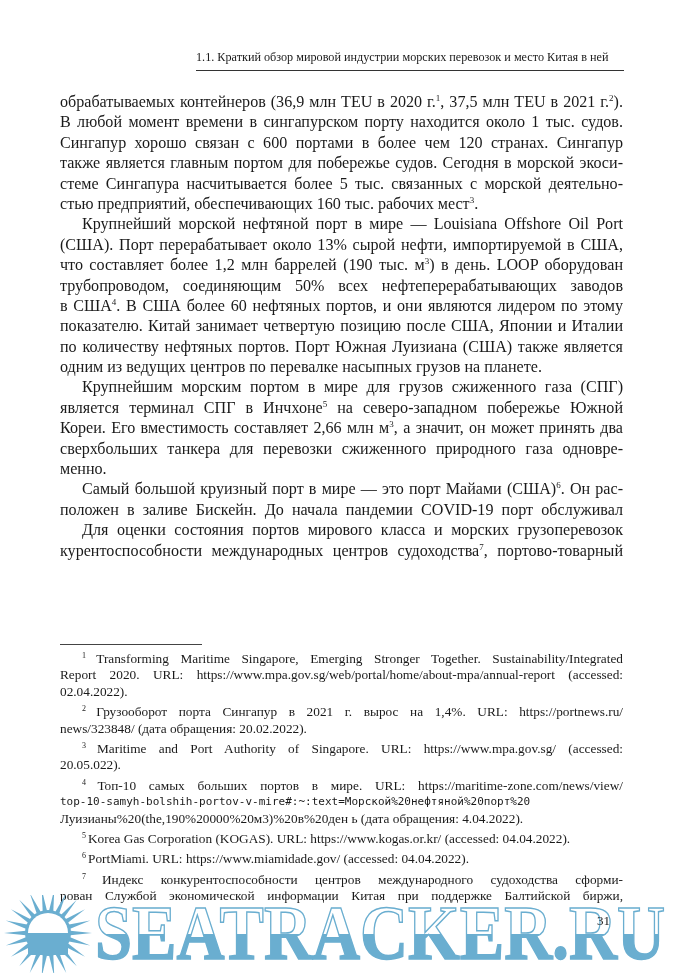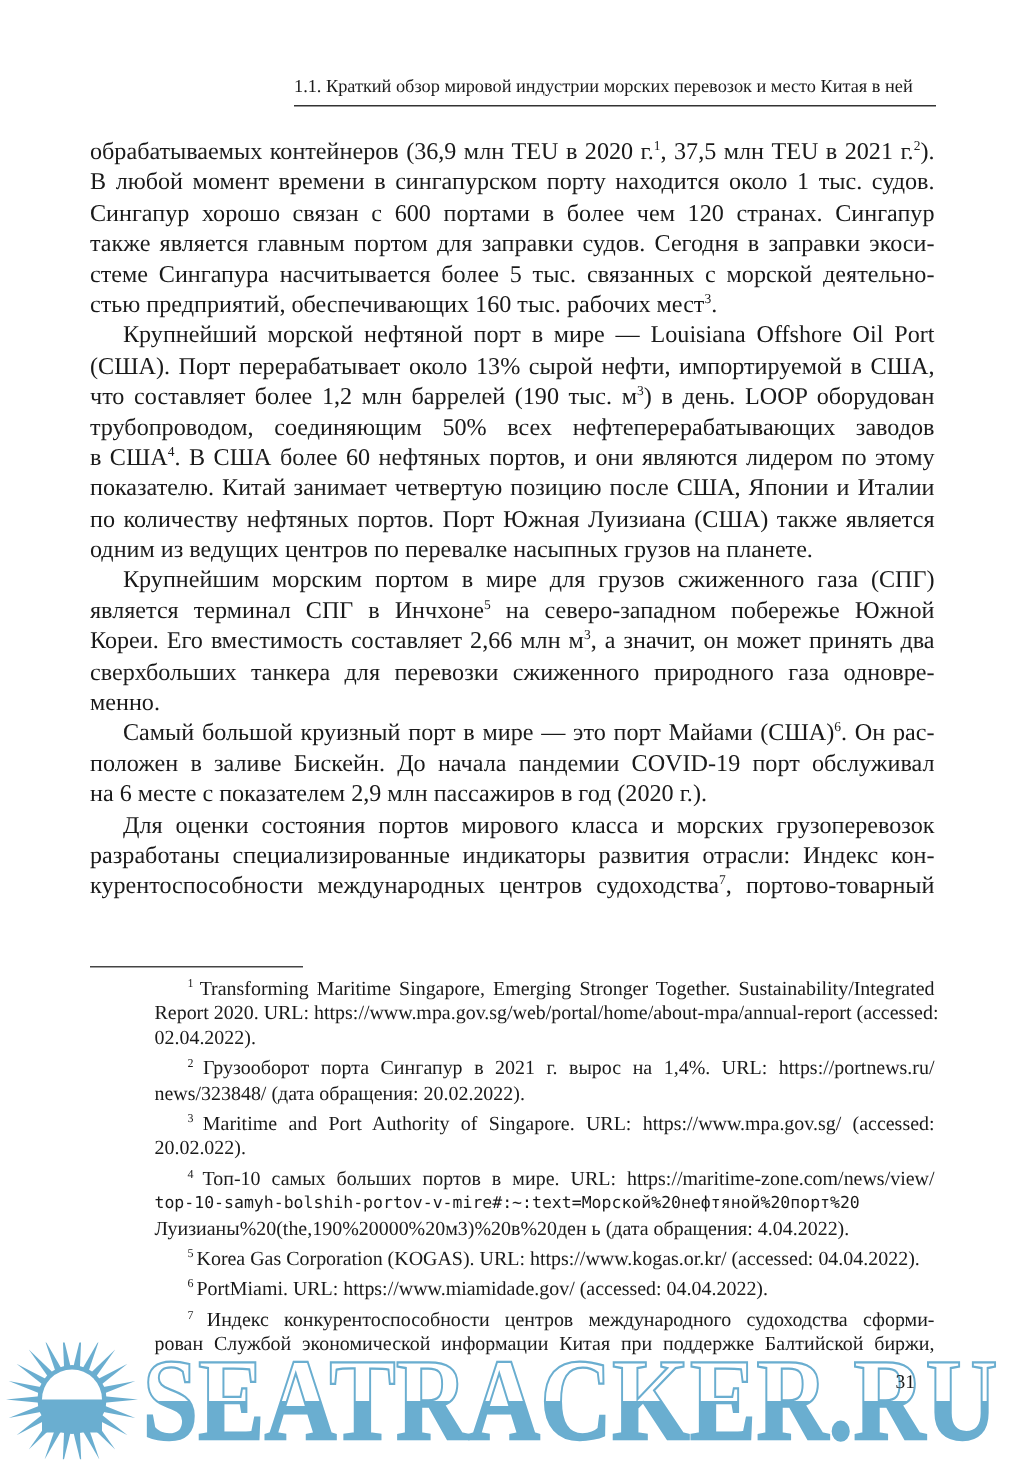--- a/index.html
+++ b/index.html
@@ -12,73 +12,71 @@
   .body-text { position: absolute; left: 60px; top: 92px; width: 563px; }
   .line { font-size: 16.1px; line-height: 20.4px; height: 20.4px; white-space: nowrap;
           text-align: justify; text-align-last: justify; }
   .line.last { text-align-last: left; }
   .line.indent { padding-left: 22px; }
   sup { font-size: 9px; vertical-align: 6px; line-height: 0; }
 
   .fn-rule { position: absolute; left: 60px; top: 644px; width: 142px; height: 1px; background: #444; }
   .footnotes { position: absolute; left: 60px; top: 651px; width: 563px; }
   .fline { font-size: 13.3px; line-height: 16.4px; height: 16.4px; white-space: nowrap;
-           text-align: justify; text-align-last: justify; margin-left: 43px; }
+           text-align: justify; text-align-last: justify; }
   .fline.last { text-align-last: left; }
   .fline.indent { padding-left: 22px; }
   .fline.gap { margin-top: 4px; }
   .fline sup { font-size: 8px; vertical-align: 5px; }
   .mono { font-family: "DejaVu Sans Mono", monospace; font-size: 11px; }
 
   .watermark { position: absolute; left: 0; top: 895px; width: 683px; height: 78px; }
   .page-number { position: absolute; left: 597px; top: 913px; font-size: 13px; color: #1a1a1a; }
 </style>
 </head>
 <body>
 
 <div class="running-head">1.1.  Краткий обзор мировой индустрии морских перевозок и место Китая в ней</div>
 <div class="head-rule"></div>
 
 <div class="body-text" id="body-text">
     <div class="line">обрабатываемых контейнеров (36,9 млн TEU в 2020 г.<sup>1</sup>, 37,5 млн TEU в 2021 г.<sup>2</sup>).</div>
     <div class="line">В любой момент времени в сингапурском порту находится около 1 тыс. судов.</div>
     <div class="line">Сингапур хорошо связан с 600 портами в более чем 120 странах. Сингапур</div>
-    <div class="line">также является главным портом для заправки судов. Сегодня в заправки экоси-</div>
+    <div class="line">также является главным портом для побережье судов. Сегодня в морской экоси-</div>
     <div class="line">стеме Сингапура насчитывается более 5 тыс. связанных с морской деятельно-</div>
     <div class="line last">стью предприятий, обеспечивающих 160 тыс. рабочих мест<sup>3</sup>.</div>
     <div class="line indent">Крупнейший морской нефтяной порт в мире — Louisiana Offshore Oil Port</div>
     <div class="line">(США). Порт перерабатывает около 13% сырой нефти, импортируемой в США,</div>
     <div class="line">что составляет более 1,2 млн баррелей (190 тыс. м<sup>3</sup>) в день. LOOP оборудован</div>
     <div class="line">трубопроводом, соединяющим 50% всех нефтеперерабатывающих заводов</div>
     <div class="line">в США<sup>4</sup>. В США более 60 нефтяных портов, и они являются лидером по этому</div>
     <div class="line">показателю. Китай занимает четвертую позицию после США, Японии и Италии</div>
     <div class="line">по количеству нефтяных портов. Порт Южная Луизиана (США) также является</div>
     <div class="line last">одним из ведущих центров по перевалке насыпных грузов на планете.</div>
     <div class="line indent">Крупнейшим морским портом в мире для грузов сжиженного газа (СПГ)</div>
     <div class="line">является терминал СПГ в Инчхоне<sup>5</sup> на северо-западном побережье Южной</div>
     <div class="line">Кореи. Его вместимость составляет 2,66 млн м<sup>3</sup>, а значит, он может принять два</div>
     <div class="line">сверхбольших танкера для перевозки сжиженного природного газа одновре-</div>
     <div class="line last">менно.</div>
     <div class="line indent">Самый большой круизный порт в мире — это порт Майами (США)<sup>6</sup>. Он рас-</div>
     <div class="line">положен в заливе Бискейн. До начала пандемии COVID-19 порт обслуживал</div>
-    <div class="line last">на 6 месте с показателем 2,9 млн пассажиров в год (2020 г.).</div>
     <div class="line indent">Для оценки состояния портов мирового класса и морских грузоперевозок</div>
-    <div class="line">разработаны специализированные индикаторы развития отрасли: Индекс кон-</div>
     <div class="line">курентоспособности международных центров судоходства<sup>7</sup>, портово-товарный</div>
   </div>
 
 <div class="fn-rule"></div>
 <div class="footnotes" id="footnotes">
     <div class="fline indent"><sup>1 </sup>Transforming Maritime Singapore, Emerging Stronger Together. Sustainability/Integrated</div>
     <div class="fline">Report 2020. URL: https://www.mpa.gov.sg/web/portal/home/about-mpa/annual-report (accessed:</div>
     <div class="fline last">02.04.2022).</div>
     <div class="fline indent gap"><sup>2 </sup>Грузооборот порта Сингапур в 2021 г. вырос на 1,4%. URL: https://portnews.ru/</div>
     <div class="fline last">news/323848/ (дата обращения: 20.02.2022).</div>
     <div class="fline indent gap"><sup>3 </sup>Maritime and Port Authority of Singapore. URL: https://www.mpa.gov.sg/ (accessed:</div>
-    <div class="fline last">20.02.022).</div>
+    <div class="fline last">20.05.022).</div>
     <div class="fline indent gap"><sup>4 </sup>Топ-10 самых больших портов в мире. URL: https://maritime-zone.com/news/view/</div>
     <div class="fline mono">top-10-samyh-bolshih-portov-v-mire#:~:text=Морской%20нефтяной%20порт%20</div>
     <div class="fline last">Луизианы%20(the,190%20000%20м3)%20в%20ден ь (дата обращения: 4.04.2022).</div>
     <div class="fline indent last last gap"><sup>5 </sup>Korea Gas Corporation (KOGAS). URL: https://www.kogas.or.kr/ (accessed: 04.04.2022).</div>
     <div class="fline indent last last gap"><sup>6 </sup>PortMiami. URL: https://www.miamidade.gov/ (accessed: 04.04.2022).</div>
     <div class="fline indent gap"><sup>7 </sup>Индекс конкурентоспособности центров международного судоходства сформи-</div>
     <div class="fline">рован Службой экономической информации Китая при поддержке Балтийской биржи,</div>
   </div>
 
 <svg class="watermark" viewBox="0 0 683 78" preserveAspectRatio="none">

